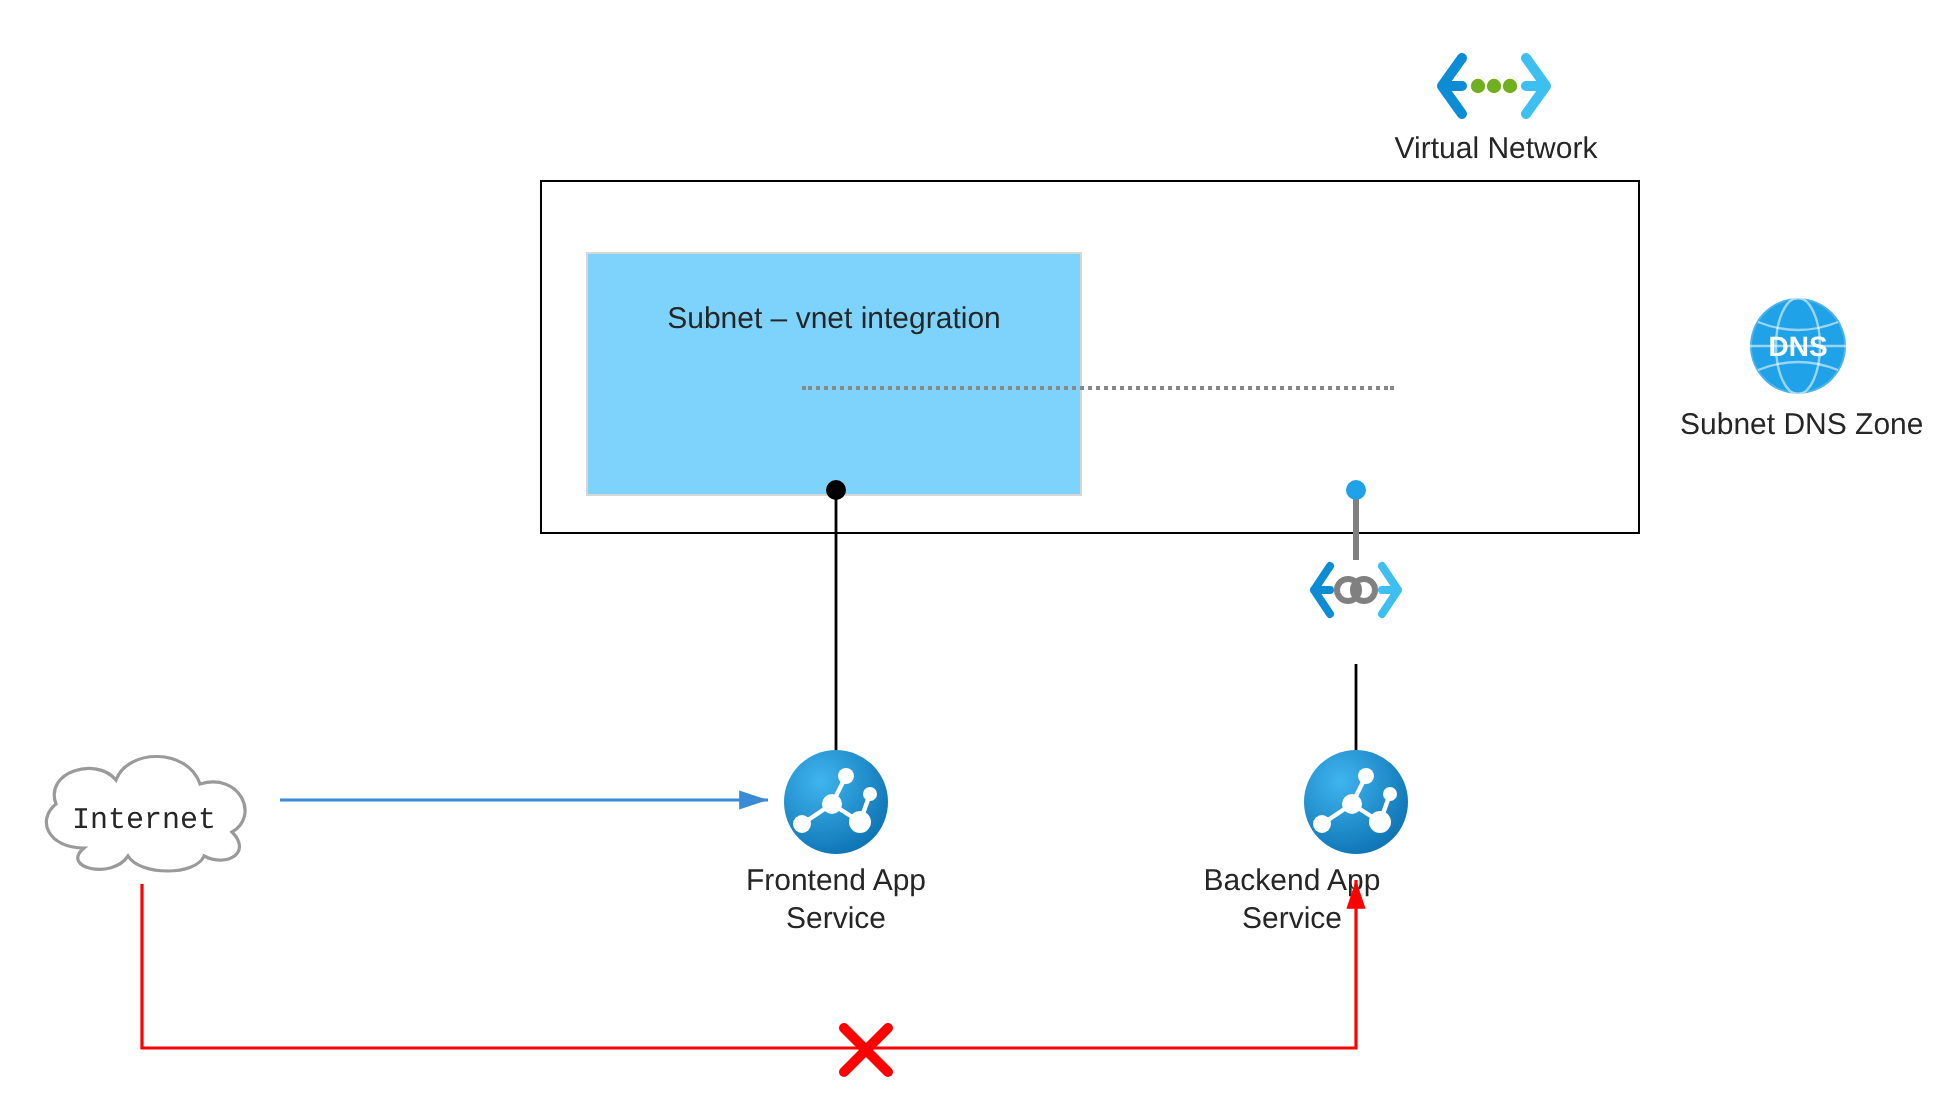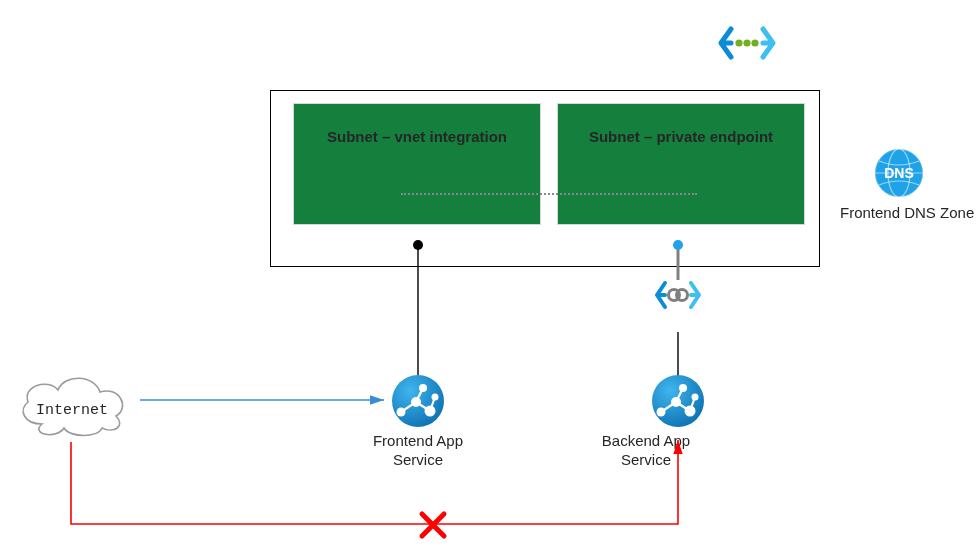--- a/index.html
+++ b/index.html
@@ -29,25 +29,24 @@
     position: absolute;
     left: 270px;
     top: 90px;
     width: 548px;
     height: 175px;
     border: 1.5px solid #000;
     background: #fff;
   }
   .subnet-box {
     position: absolute;
-    top: 12px;
+    top: 35px;
     height: 120px;
-    background: #15803d;
+    background: #7dd3fc;
     border: 1px solid #d7d7d7;
-    font-weight: bold;
   }
   .subnet-left {
     left: 22px;
     width: 246px;
   }
   .subnet-right {
     left: 286px;
     width: 246px;
   }
   .subnet-title {
@@ -73,45 +72,43 @@
   }
 </style>
 </head>
 <body>
 
 <div class="canvas">
 
   <div class="vnet-box">
     <div class="subnet-box subnet-left">
       <div class="subnet-title">Subnet – vnet integration</div>
-    </div>
-    <div class="subnet-box subnet-right">
-      <div class="subnet-title">Subnet – private endpoint</div>
     </div>
     <div class="dotted"></div>
   </div>
 
   <svg class="icon" style="left:717px; top:19px; width:60px; height:48px;" viewBox="0 0 60 48">
     <path d="M14 24 L4 24 L14 10 M14 24 L4 24 L14 38" stroke="#0b8cd4" stroke-width="5" fill="none" stroke-linejoin="round" stroke-linecap="round"></path>
     <path d="M46 24 L56 24 L46 10 M46 24 L56 24 L46 38" stroke="#3dc0f0" stroke-width="5" fill="none" stroke-linejoin="round" stroke-linecap="round"></path>
     <circle cx="22" cy="24" r="3.6" fill="#70af1e"></circle>
     <circle cx="30" cy="24" r="3.6" fill="#70af1e"></circle>
     <circle cx="38" cy="24" r="3.6" fill="#70af1e"></circle>
   </svg>
+  <div class="label" style="left:690px; top:66px; width:116px;">Virtual Network</div>
 
   <svg class="icon" style="left:873px; top:147px; width:52px; height:52px;" viewBox="0 0 52 52">
     <circle cx="26" cy="26" r="24" fill="#1fa2e8"></circle>
     <circle cx="26" cy="26" r="24" fill="none" stroke="#fff" stroke-opacity="0.2" stroke-width="2"></circle>
     <ellipse cx="26" cy="26" rx="11" ry="24" fill="none" stroke="#fff" stroke-opacity="0.55" stroke-width="1.2"></ellipse>
     <line x1="2" y1="26" x2="50" y2="26" stroke="#fff" stroke-opacity="0.55" stroke-width="1.2"></line>
     <path d="M6 14 Q26 22 46 14" fill="none" stroke="#fff" stroke-opacity="0.55" stroke-width="1.2"></path>
     <path d="M6 38 Q26 30 46 38" fill="none" stroke="#fff" stroke-opacity="0.55" stroke-width="1.2"></path>
     <text x="26" y="31" text-anchor="middle" font-size="14" font-weight="600" fill="#fff" font-family="Segoe UI, Arial">DNS</text>
   </svg>
-  <div class="label" style="left:840px; top:204px; width:120px;">Frontend DNS Zone</div>
+  <div class="label" style="left:840px; top:204px; width:120px;">Subnet DNS Zone</div>
 
   <svg class="icon" style="left:408px; top:235px; width:20px; height:140px;" viewBox="0 0 20 140">
     <line x1="10" y1="10" x2="10" y2="140" stroke="#000" stroke-width="1.4"></line>
     <circle cx="10" cy="10" r="5" fill="#000"></circle>
   </svg>
 
   <svg class="icon" style="left:668px; top:235px; width:20px; height:45px;" viewBox="0 0 20 45">
     <line x1="10" y1="10" x2="10" y2="45" stroke="#808080" stroke-width="3"></line>
     <circle cx="10" cy="10" r="5" fill="#1fa2e8"></circle>
   </svg>

